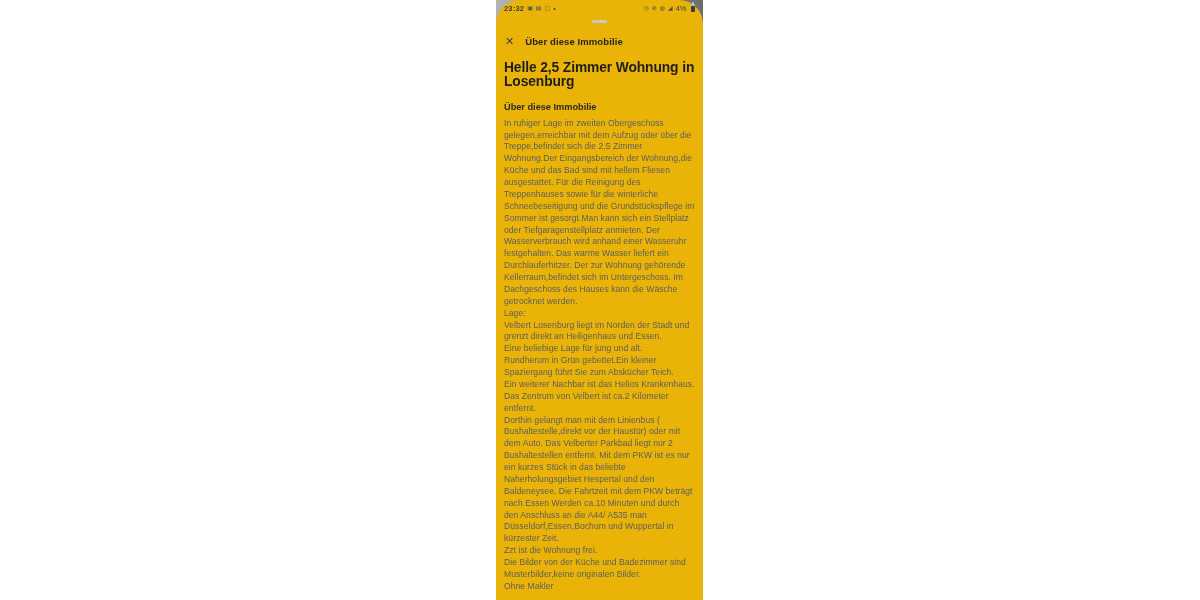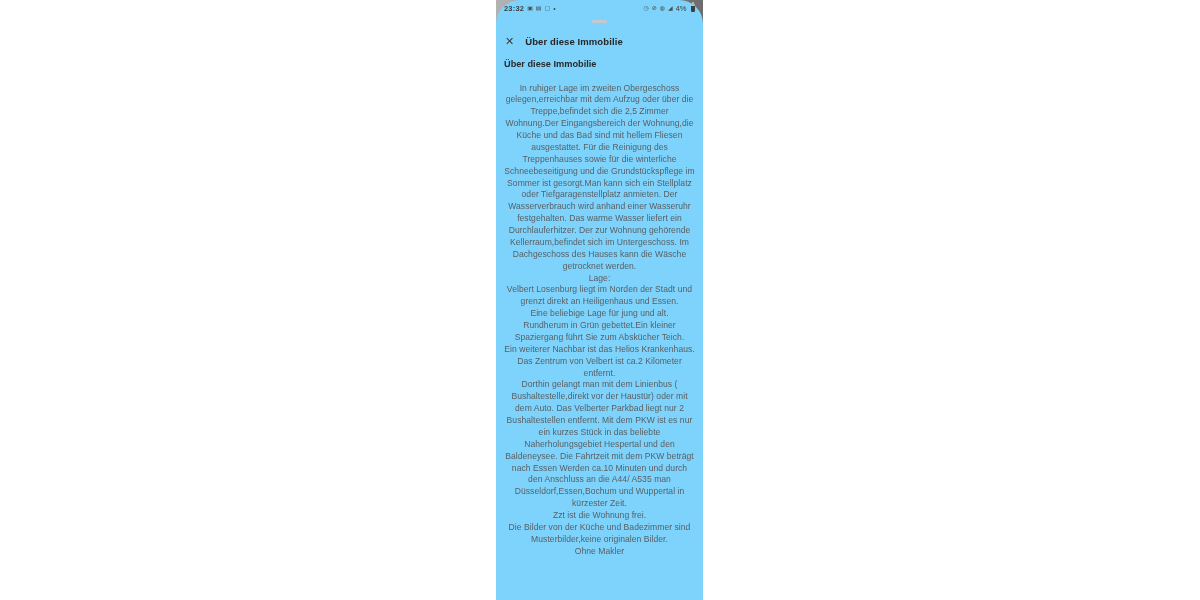--- a/index.html
+++ b/index.html
@@ -22,21 +22,21 @@
   .frame-top {
     position: absolute;
     left: 0; top: 0;
     width: 100%;
     height: 32px;
     background: linear-gradient(to right, #b3b3b3, #6d6d6d);
   }
   .screen {
     position: absolute;
     inset: 0;
-    background: #7dd3fc;
+    background: #eab308;
     border-radius: 24px 24px 0 0;
     padding: 0 8px;
     box-sizing: border-box;
   }
   .status-bar {
     margin-top: 3px;
     height: 10px;
     display: flex;
     align-items: center;
     justify-content: space-between;
@@ -95,27 +95,26 @@
     color: #1e1e1e;
     letter-spacing: -0.1px;
   }
   .section-heading {
     margin: 12px 0 0;
     font-size: 9.2px;
     font-weight: 700;
     color: #2a2a2a;
   }
   .description {
-    margin-top: 14px;
+    margin-top: 6px;
     font-size: 8.55px;
     line-height: 11.87px;
     color: #5b5e61;
     white-space: pre-line;
     letter-spacing: 0.05px;
-    text-align: center;
   }
 </style>
 </head>
 <body>
 
 <div class="phone">
   <div class="frame-top"></div>
   <div class="screen">
 
     <div class="status-bar">
@@ -136,20 +135,21 @@
       </div>
     </div>
 
     <div class="sheet-handle"></div>
 
     <div class="sheet-header">
       <span class="close-btn">✕</span>
       <span class="sheet-title">Über diese Immobilie</span>
     </div>
 
+    <h1 class="listing-title">Helle 2,5 Zimmer Wohnung in Losenburg</h1>
 
     <h2 class="section-heading">Über diese Immobilie</h2>
 
     <div class="description">In ruhiger Lage im zweiten Obergeschoss gelegen,erreichbar mit dem Aufzug oder über die Treppe,befindet sich die 2,5 Zimmer Wohnung.Der Eingangsbereich der Wohnung,die Küche und das Bad sind mit hellem Fliesen ausgestattet. Für die Reinigung des Treppenhauses sowie für die winterliche Schneebeseitigung und die Grundstückspflege im Sommer ist gesorgt.Man kann sich ein Stellplatz oder Tiefgaragenstellplatz anmieten. Der Wasserverbrauch wird anhand einer Wasseruhr festgehalten. Das warme Wasser liefert ein Durchlauferhitzer. Der zur Wohnung gehörende Kellerraum,befindet sich im Untergeschoss. Im Dachgeschoss des Hauses kann die Wäsche getrocknet werden.
 Lage:
 Velbert Losenburg liegt im Norden der Stadt und grenzt direkt an Heiligenhaus und Essen.
 Eine beliebige Lage für jung und alt.
 Rundherum in Grün gebettet.Ein kleiner Spaziergang führt Sie zum Abskücher Teich.
 Ein weiterer Nachbar ist das Helios Krankenhaus.
 Das Zentrum von Velbert ist ca.2 Kilometer entfernt.

